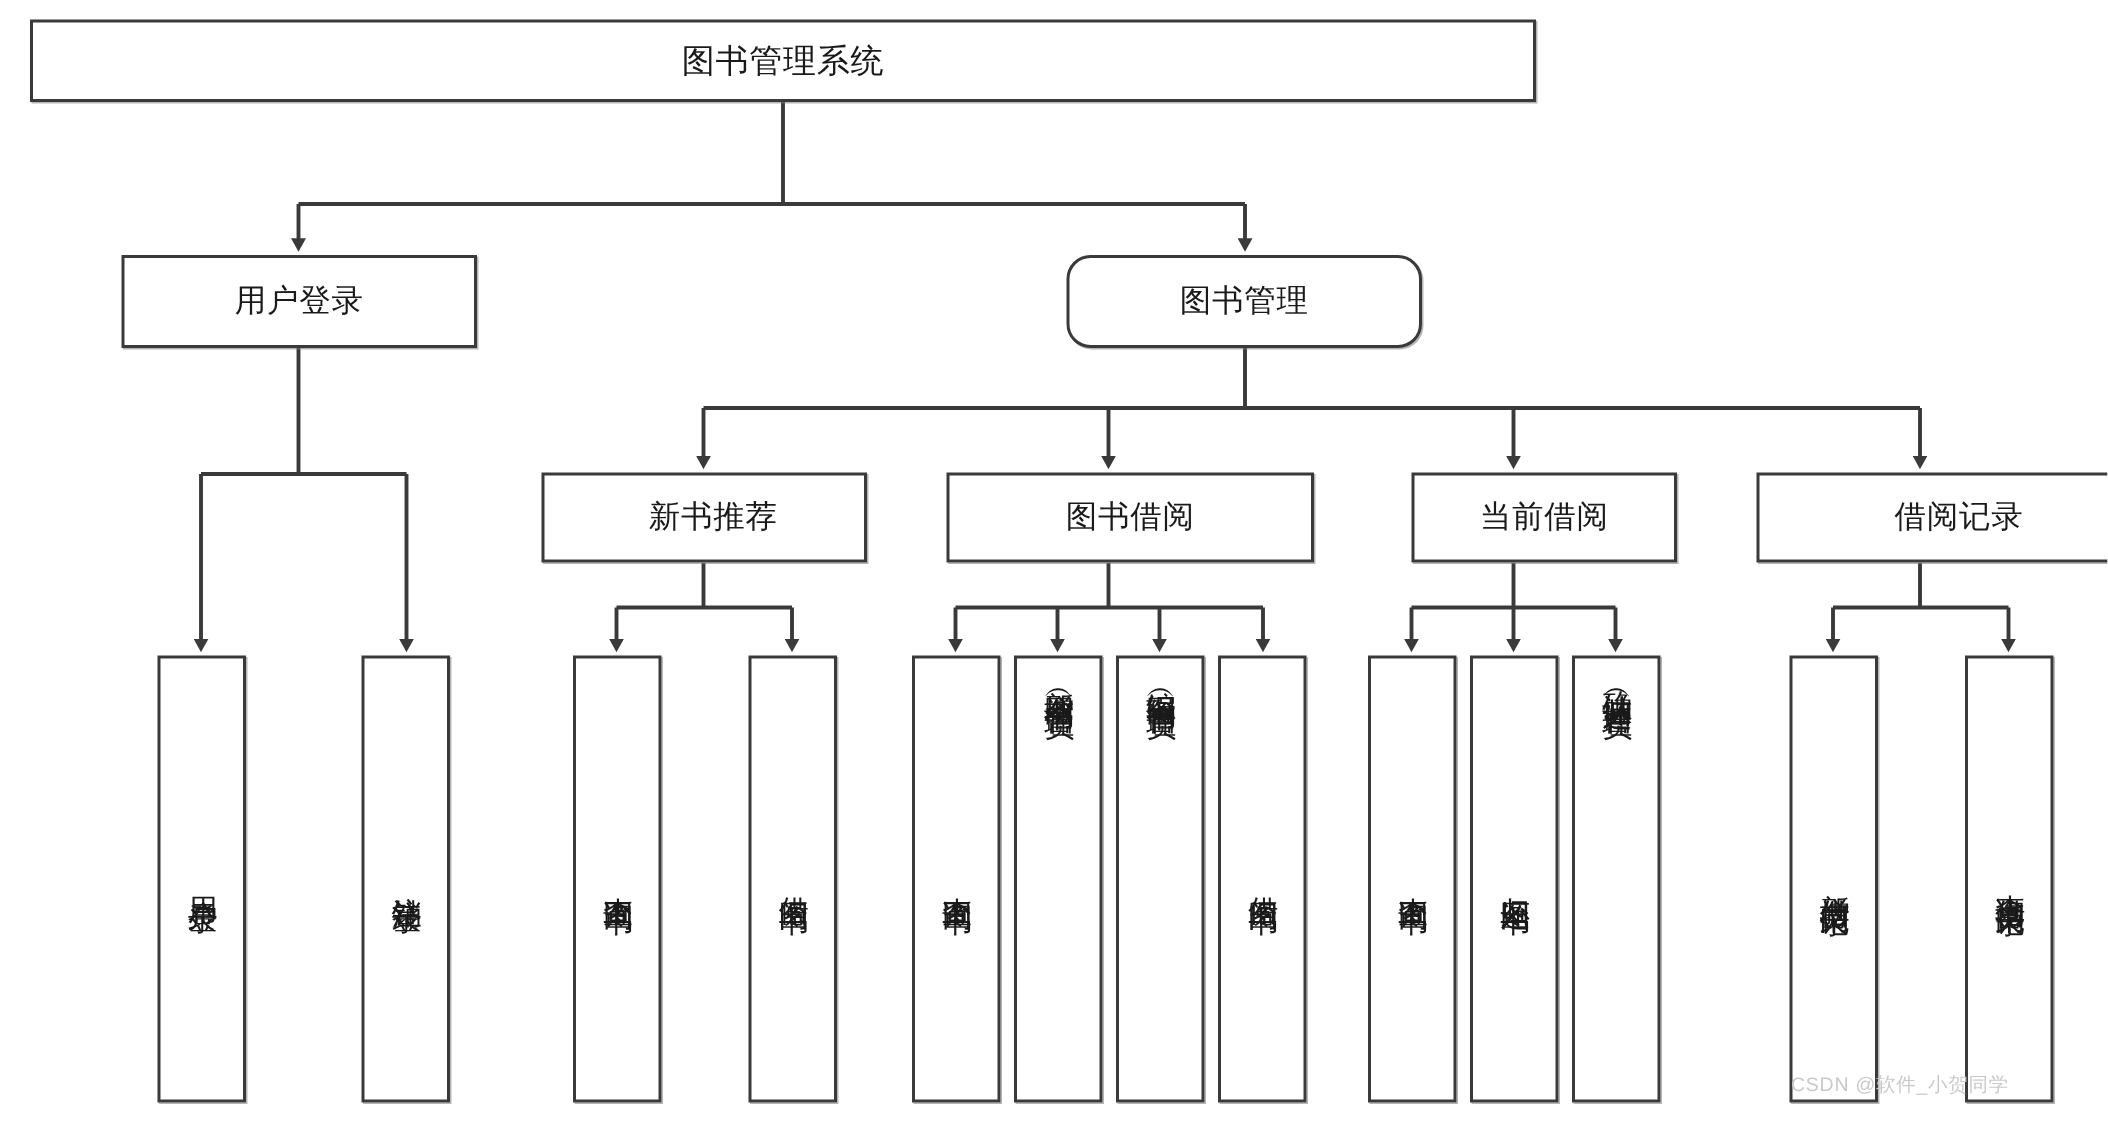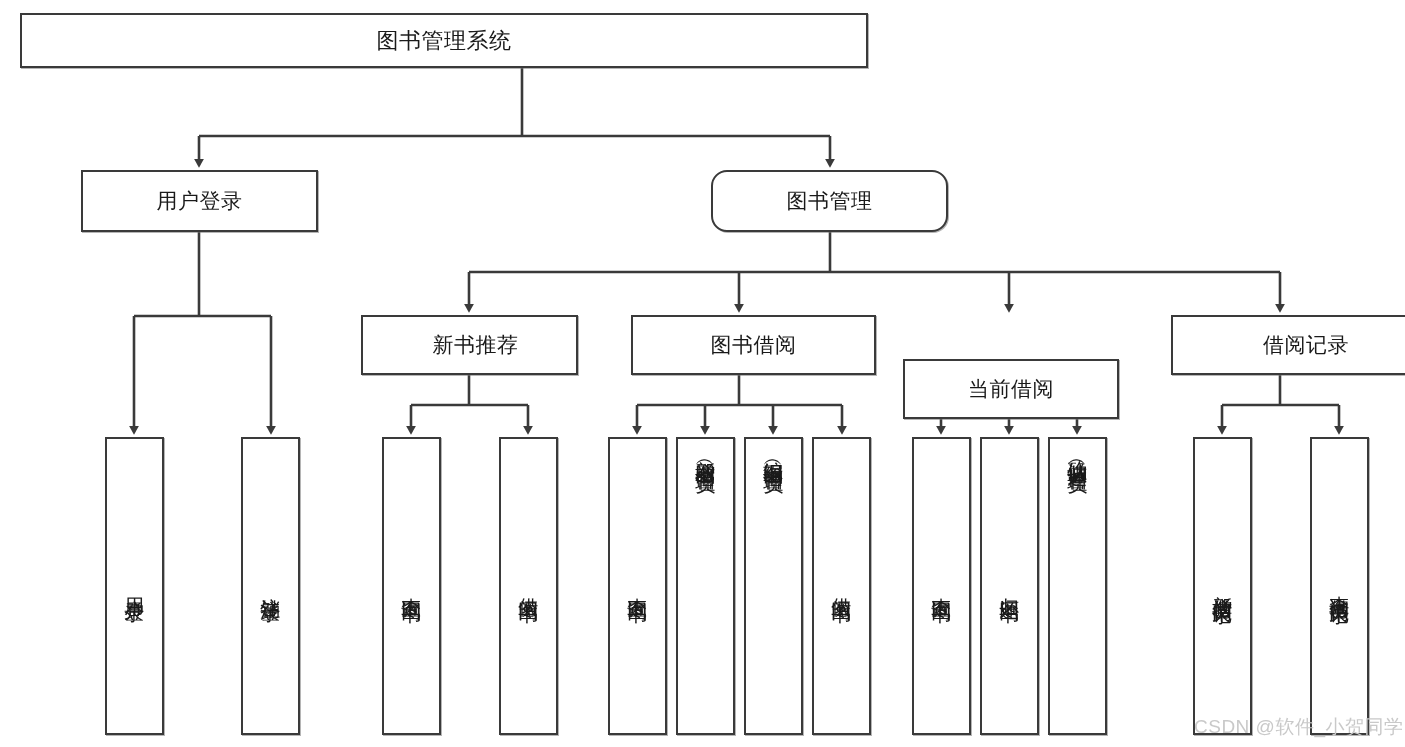--- a/index.html
+++ b/index.html
@@ -63,21 +63,21 @@
     line-height: 1.32;
     letter-spacing: 2px;
     max-height: 100%;
   }
   .node.v.mid {
     align-items: center;
     padding-top: 0;
   }
   .watermark {
     position: absolute;
-    font-size: 19px;
+    font-size: 13px;
     color: #c9c9c9;
     white-space: nowrap;
     letter-spacing: 0.5px;
     user-select: none;
   }
 </style>
 </head>
 <body>
 
 <div id="canvas">
@@ -128,41 +128,41 @@
       <path d="M1009,405 L1009,427" marker-end="url(#arrow)"></path>
       <path d="M1077,405 L1077,427" marker-end="url(#arrow)"></path>
 
       <path d="M1280,375 L1280,405"></path>
       <path d="M1222,405 L1339,405"></path>
       <path d="M1222,405 L1222,427" marker-end="url(#arrow)"></path>
       <path d="M1339,405 L1339,427" marker-end="url(#arrow)"></path>
     </g>
   </svg>
 
-  <div class="node h root" style="left:20px; top:13px; width:848px; height:55px;">
+  <div class="node h root" style="left:20px; top:13px; width:1004px; height:55px;">
     <span class="lbl">图书管理系统</span>
   </div>
 
   <div class="node h" style="left:81px; top:170px; width:237px; height:62px;">
     <span class="lbl">用户登录</span>
   </div>
 
   <div class="node h" style="left:711px; top:170px; width:237px; height:62px;border-radius:16px;">
     <span class="lbl">图书管理</span>
   </div>
 
   <div class="node h" style="left:361px; top:315px; width:217px; height:60px;padding-left:12px;">
     <span class="lbl">新书推荐</span>
   </div>
 
   <div class="node h" style="left:631px; top:315px; width:245px; height:60px;">
     <span class="lbl">图书借阅</span>
   </div>
 
-  <div class="node h" style="left:903px; top:315px; width:216px; height:60px;margin-top:44px;">
+  <div class="node h" style="left:941px; top:315px; width:177px; height:60px;">
     <span class="lbl">当前借阅</span>
   </div>
 
   <div class="node h" style="left:1171px; top:315px; width:246px; height:60px;padding-left:24px;">
     <span class="lbl">借阅记录</span>
   </div>
 
   <div class="node v mid" style="left:105px; top:437px; width:59px; height:298px;">
     <span class="lbl">用户登录</span>
   </div>

